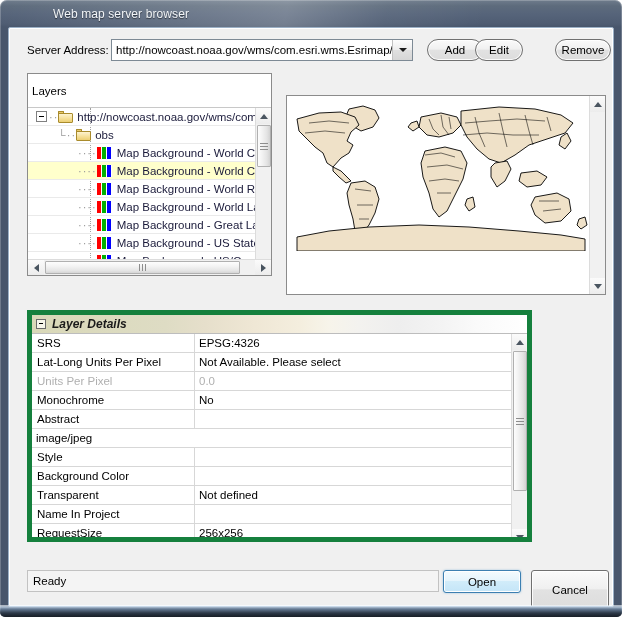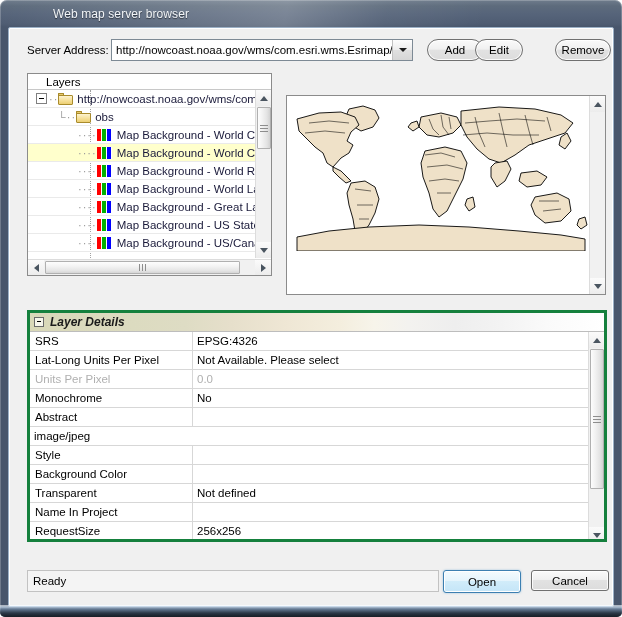--- a/index.html
+++ b/index.html
@@ -167,27 +167,27 @@
     position: absolute;
     left: 18px; top: 45px;
     width: 245px;
     height: 203px;
     box-sizing: border-box;
     border: 1px solid #8b8b8b;
     background: #ffffff;
     overflow: hidden;
   }
   .tree-header {
-    height: 16px;
+    height: 34px;
     box-sizing: border-box;
     border-bottom: 1px solid #c8c8c8;
     background: #ffffff;
     display: flex;
     align-items: center;
-    padding-left: 18px;
+    padding-left: 4px;
     font-size: 11.5px;
     color: #000;
   }
   .tree-body {
     position: relative;
     height: 168px;
     overflow: hidden;
   }
   .tree-rows {
     position: absolute;
@@ -364,24 +364,24 @@
     width: 303px; height: 198px;
     background: #ffffff;
     overflow: hidden;
   }
   .map-svg { position: absolute; left: 2px; top: 5px; }
 
   
   .details-panel {
     position: absolute;
     left: 18px; top: 282px;
-    width: 580px;
+    width: 505px;
     height: 232px;
     box-sizing: border-box;
-    border: 3px solid #15803d;
+    border: 5px solid #15803d;
     background: #ef4444;
     overflow: hidden;
   }
   .dg-header {
     position: relative;
     height: 19px;
     box-sizing: border-box;
     border-bottom: 1px solid #bdbdbd;
     background: linear-gradient(90deg,
        #d9d8b8 0%, #dcdbc0 18%, #dedcc4 27%,
@@ -484,21 +484,21 @@
     background: linear-gradient(180deg,#f4fbfe 0%, #e5f4fc 46%, #d1ecfa 50%, #c4e5f8 100%);
     font-size: 11.5px;
     color: #000;
     display: flex; align-items: center; justify-content: center;
     box-shadow: inset 0 0 0 1px #ffffff, 0 0 2px rgba(60,140,200,0.5);
     cursor: default;
   }
   .btn-cancel {
     position: absolute;
     left: 522px; top: 542px;
-    width: 78px; height: 21px;
+    width: 78px; height: 40px;
     box-sizing: border-box;
     border: 1px solid #707070;
     border-radius: 3px;
     background: linear-gradient(180deg,#fafafa 0%, #f0f0f0 46%, #e2e2e2 50%, #dcdcdc 100%);
     font-size: 11.5px;
     color: #000;
     display: flex; align-items: center; justify-content: center;
     box-shadow: inset 0 0 0 1px rgba(255,255,255,0.85);
     cursor: default;
   }

